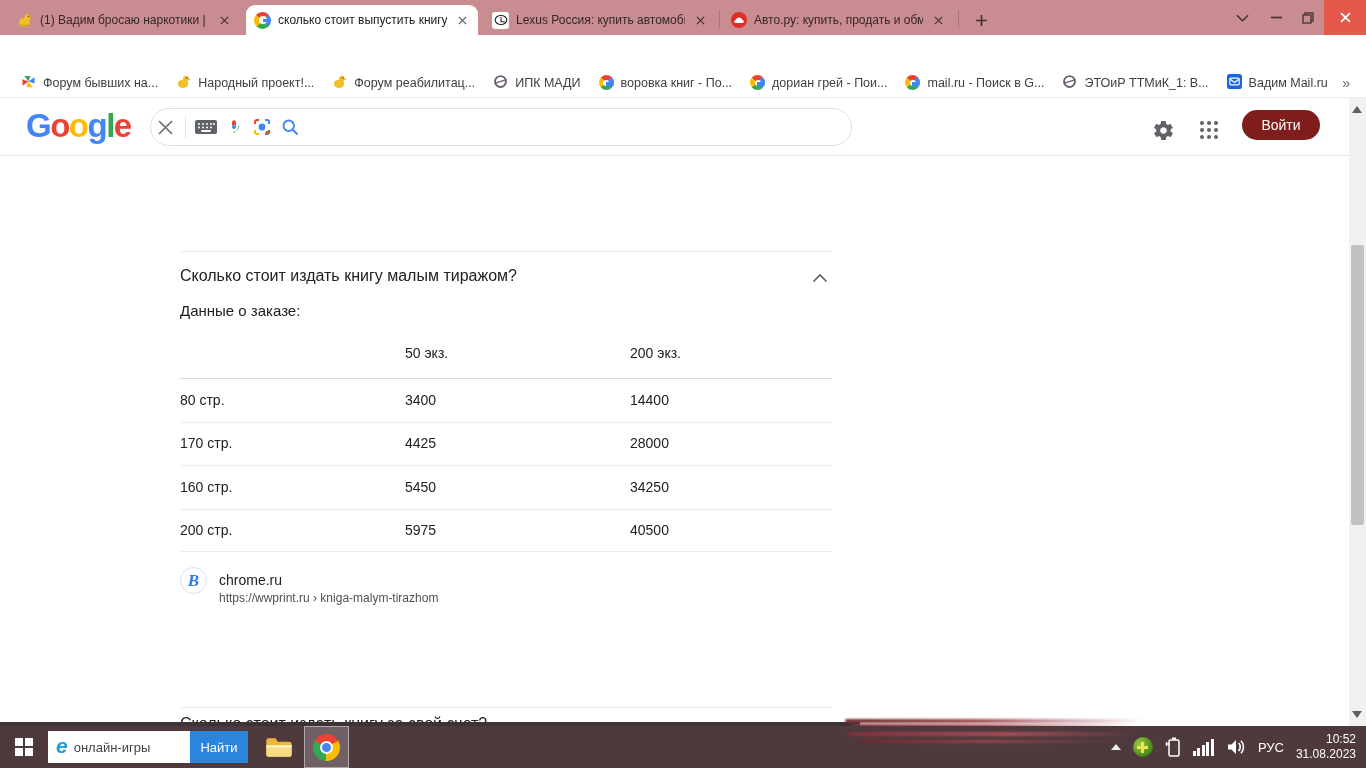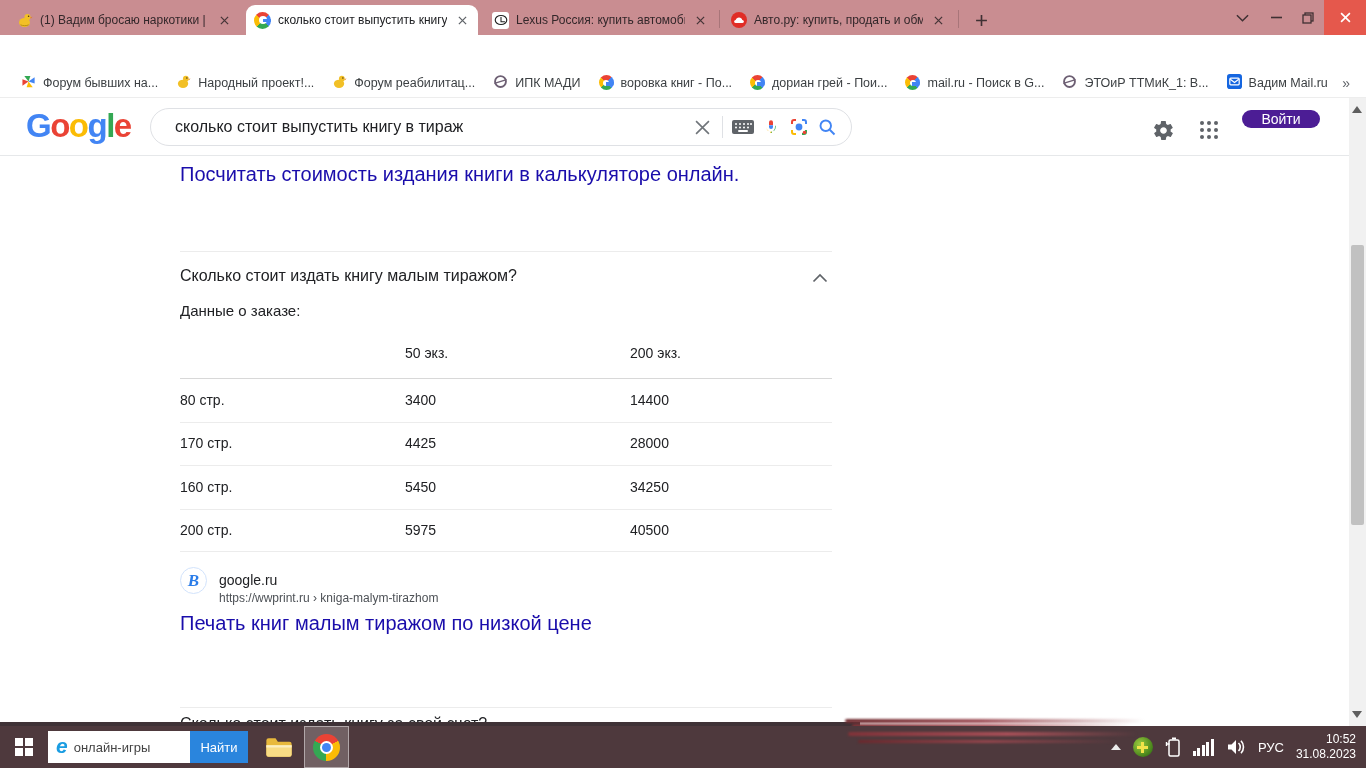--- a/index.html
+++ b/index.html
@@ -36,21 +36,21 @@
 
   
   .search-header{position:absolute;top:98px;left:0;width:1349px;height:58px;background:#fff;border-bottom:1px solid #e6e8ea}
   .glogo{position:absolute;left:26px;top:9px;font-size:33px;letter-spacing:-1.5px;font-weight:700}
   .gl-b{color:#4285f4}.gl-r{color:#ea4335}.gl-y{color:#fbbc05}.gl-g{color:#34a853}
   .pill{position:absolute;left:150px;top:10px;width:702px;height:38px;border:1px solid #dfe1e5;border-radius:20px;background:#fff;display:flex;align-items:center}
   .pill-q{margin-left:24px;font-size:16px;color:#202124;flex:1;white-space:nowrap;overflow:hidden}
   .pill-ic{width:28px;height:28px;display:flex;align-items:center;justify-content:center;flex:0 0 auto}
   .pill-sep{width:1px;height:22px;background:#dfe1e5;margin:0 6px}
   .hdr-btn{position:absolute;top:19px;width:26px;height:26px;display:flex;align-items:center;justify-content:center}
-  .signin{position:absolute;left:1242px;top:12px;width:78px;height:18px;background:#4c1d95;color:#fff;font-size:14px;font-weight:500;border:none;border-radius:16px;display:flex;align-items:center;justify-content:center}
+  .signin{position:absolute;left:1242px;top:12px;width:78px;height:30px;background:#7f1d1d;color:#fff;font-size:14px;font-weight:500;border:none;border-radius:16px;display:flex;align-items:center;justify-content:center}
 
   
   .page{position:absolute;top:156px;left:0;width:1349px;height:566px;background:#fff;overflow:hidden}
   .abs{position:absolute}
   .res-title{font-size:20px;color:#1a0dab;white-space:nowrap}
   .iskat{font-size:16px;color:#202124;white-space:nowrap}
   .iskat a{color:#4334c8;text-decoration:none}
   .hr{position:absolute;left:180px;width:652px;height:1px;background:#ececec}
   .hr.dark{background:#d8d8d8}
   .qrow{font-size:16px;color:#202124;white-space:nowrap}
@@ -318,21 +318,20 @@
           </svg></span>
       <span>Вадим Mail.ru</span>
     </div>
     <div class="bm-overflow">»</div>
   </div>
 
   <div class="search-header">
     <div class="glogo"><span class="gl-b">G</span><span class="gl-r">o</span><span class="gl-y">o</span><span class="gl-b">g</span><span class="gl-g">l</span><span class="gl-r">e</span></div>
 
     <div class="pill">
-      <span class="pill-q">сколько стоит выпустить книгу в тираж</span>
       <span class="pill-ic">
         <svg width="15" height="15" viewBox="0 0 14 14">
             <path d="M1 1l12 12M13 1L1 13" stroke="#70757a" stroke-width="1.5"></path>
           </svg>
       </span>
       <span class="pill-sep"></span>
       <span class="pill-ic">
         <svg width="22" height="16" viewBox="0 0 22 16">
             <rect x="0" y="1" width="22" height="14" rx="2" fill="#5f6368"></rect>
             <circle cx="4" cy="5" r="1" fill="#fff"></circle>
@@ -390,21 +389,20 @@
             <circle cx="2" cy="16" r="2"></circle>
             <circle cx="9" cy="16" r="2"></circle>
             <circle cx="16" cy="16" r="2"></circle>
           </g>
         </svg>
     </div>
     <button class="signin">Войти</button>
   </div>
 
   <div class="page">
-    <a class="abs res-title" style="left:180px;top:7px">Посчитать стоимость издания книги в калькуляторе онлайн.</a>
 
 
     <div class="hr" style="top:95px"></div>
 
     <div class="abs qrow" style="left:180px;top:111px">Сколько стоит издать книгу малым тиражом?</div>
     <span class="chev" style="top:113px">
       <svg width="16" height="10" viewBox="0 0 16 10">
           <path d="M1.5 8.5L8 2l6.5 6.5" stroke="#5f6368" stroke-width="1.7" fill="none"></path>
         </svg>
     </span>
@@ -430,24 +428,23 @@
     <div class="cell" style="left:405px;top:323px">5450</div>
     <div class="cell" style="left:630px;top:323px">34250</div>
     <div class="hr" style="top:353px"></div>
 
     <div class="cell" style="left:180px;top:366px">200 стр.</div>
     <div class="cell" style="left:405px;top:366px">5975</div>
     <div class="cell" style="left:630px;top:366px">40500</div>
     <div class="hr" style="top:395px"></div>
 
     <div class="site-fav" style="top:411px">B</div>
-    <div class="site-name" style="top:416px">google.ru</div>
+    <div class="site-name" style="top:416px">chrome.ru</div>
     <div class="site-crumb" style="top:435px">https://wwprint.ru › kniga-malym-tirazhom</div>
 
-    <a class="abs res-title" style="left:180px;top:456px">Печать книг малым тиражом по низкой цене</a>
 
 
     <div class="hr" style="top:551px"></div>
 
     <div class="abs qrow" style="left:180px;top:559px">Сколько стоит издать книгу за свой счет?</div>
     <span class="chev" style="top:561px">
       <svg width="16" height="10" viewBox="0 0 16 10">
           <path d="M1.5 1.5L8 8l6.5-6.5" stroke="#5f6368" stroke-width="1.7" fill="none"></path>
         </svg>
     </span>

